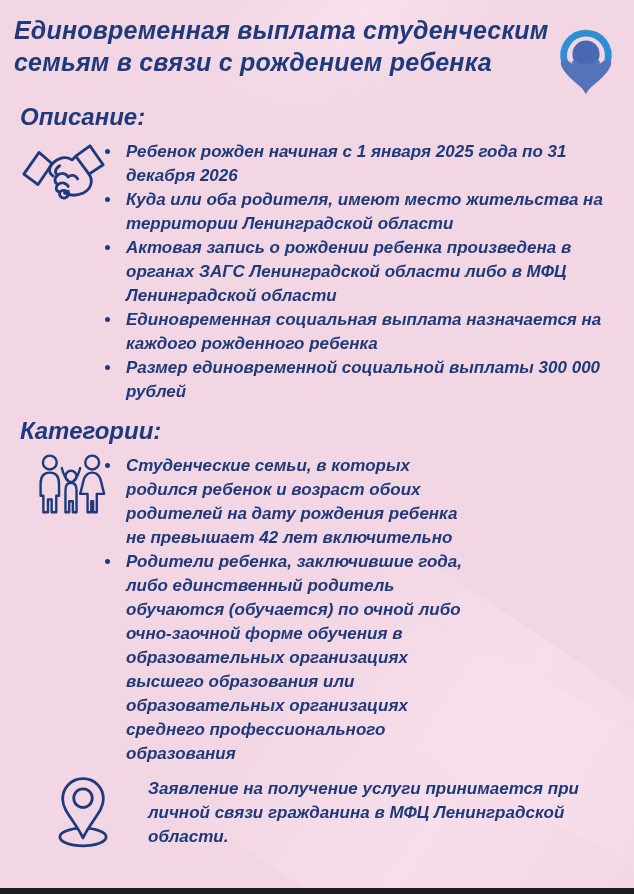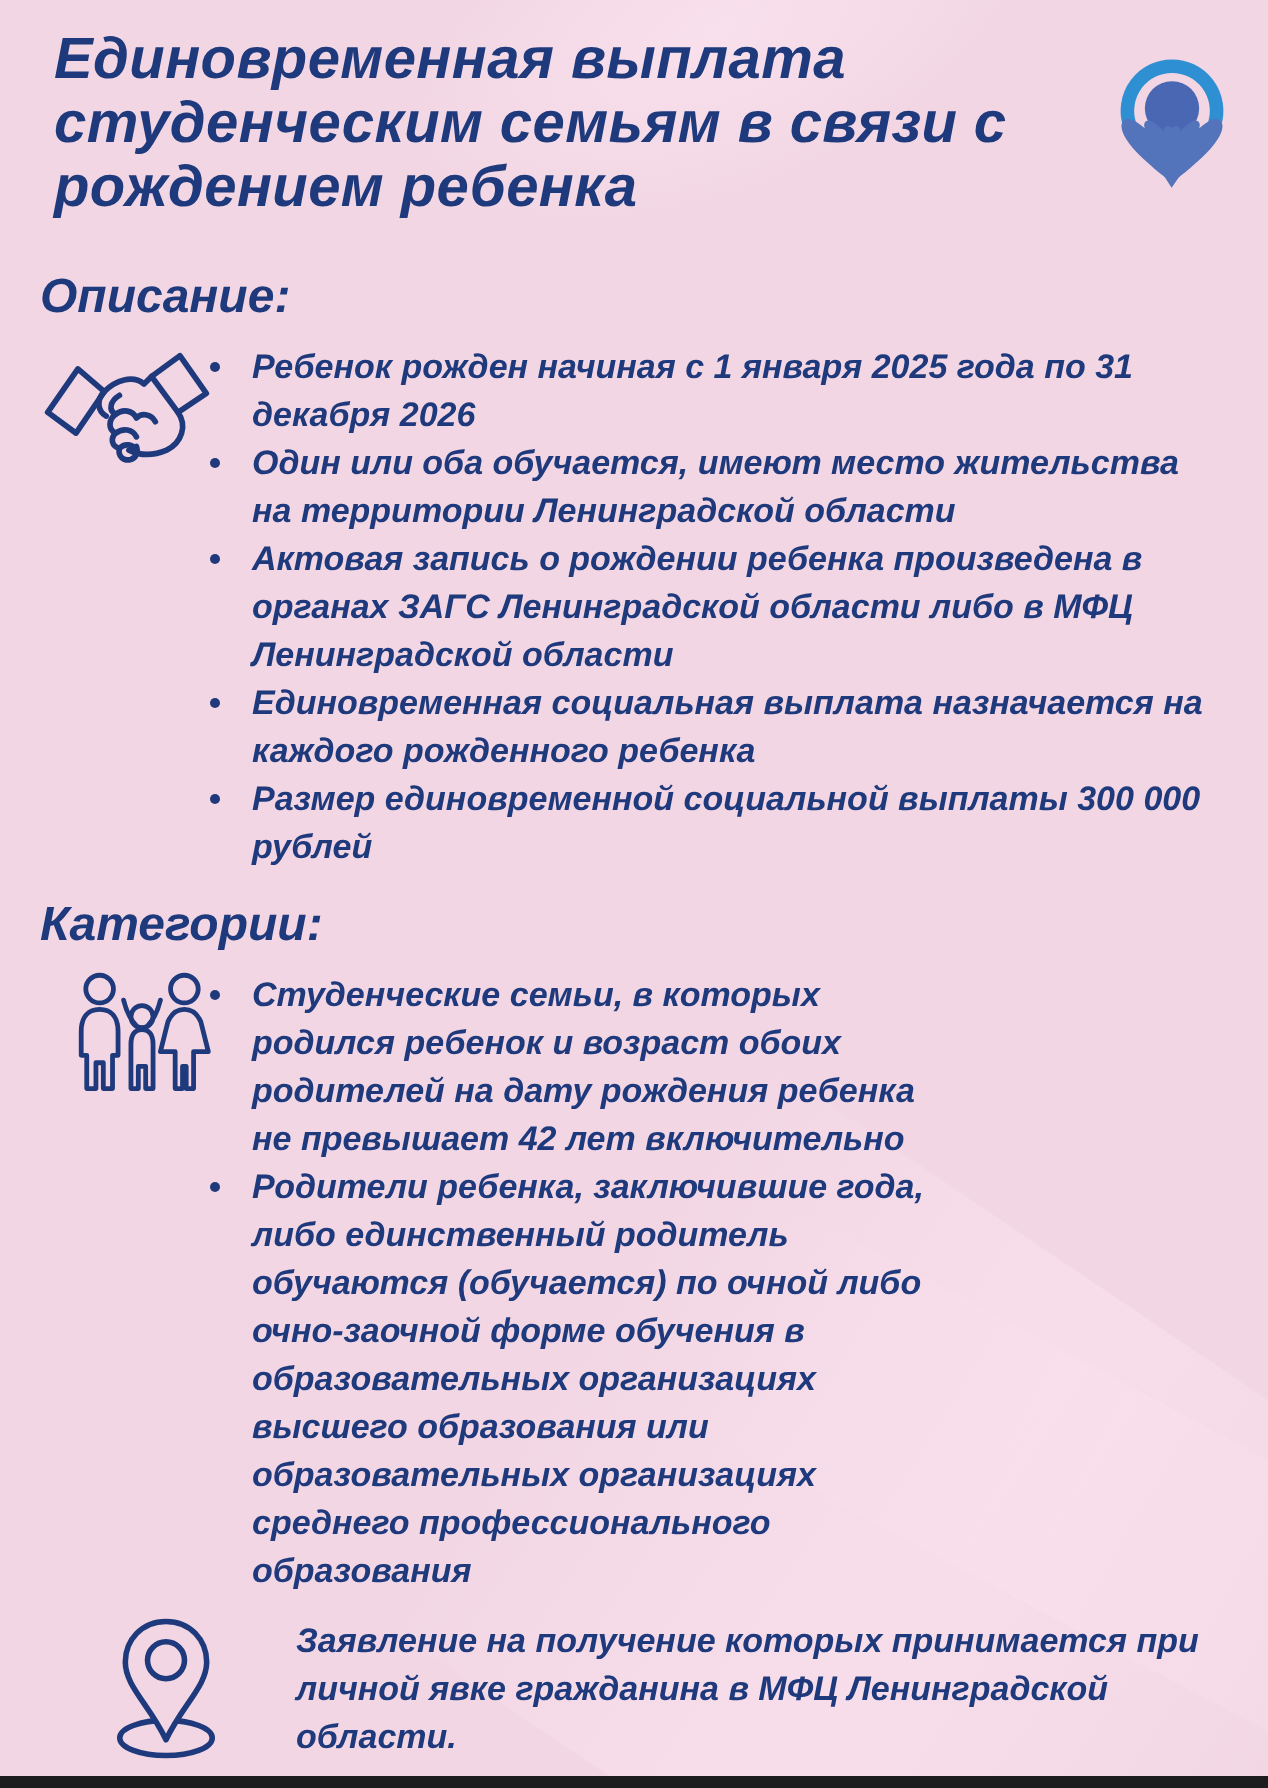--- a/index.html
+++ b/index.html
@@ -27,23 +27,23 @@
     transform:rotate(34deg);
   }
   .swirl-c{
     width:420px;height:120px;right:-120px;top:690px;
     background:linear-gradient(90deg, rgba(246,215,230,0) 0%, rgba(249,224,236,0.7) 50%, rgba(246,215,230,0) 100%);
     transform:rotate(28deg);
   }
 
   header{position:relative;z-index:2;}
   h1{
-    margin:14px 0 0 27px;
+    margin:14px 0 0 14px;
     width:545px;
-    font-size:29px;
+    font-size:25px;
     line-height:32px;
     letter-spacing:0.2px;
   }
   .logo{
     position:absolute;top:8px;right:16px;width:64px;height:74px;
   }
 
   section{position:relative;z-index:2;}
   h2{
     margin:0 0 0 20px;
@@ -122,21 +122,21 @@
             <path d="M41,28 C36,31 35,36 39,38 C35,41 35,46 39,48 C36,51 37,55 41,56 C40,60 43,63 47,62 C50,61 51,58 50,55"></path>
             <path d="M39,38 C43,35 48,36 50,40 C53,37 58,38 60,42"></path>
             <path d="M39,48 C43,45 48,46 50,50"></path>
             <path d="M41,56 C44,53 48,54 50,57"></path>
             <path d="M33,26 C29,30 29,36 34,39"></path>
           </g>
         </svg>
       </div>
       <ul class="bullets">
         <li>Ребенок рожден начиная с 1 января 2025 года по 31 декабря 2026</li>
-        <li>Один или оба обучается, имеют место жительства на территории Ленинградской области</li>
+        <li>Куда или оба родителя, имеют место жительства на территории Ленинградской области</li>
         <li>Актовая запись о рождении ребенка произведена в органах ЗАГС Ленинградской области либо в МФЦ Ленинградской области</li>
         <li>Единовременная социальная выплата назначается на каждого рожденного ребенка</li>
         <li>Размер единовременной социальной выплаты 300 000 рублей</li>
       </ul>
     </div>
   </section>
 
   <section class="sec-cat">
     <h2>Категории:</h2>
     <div class="row">
@@ -165,18 +165,18 @@
     <div class="row">
       <div class="icon-col where">
         <svg viewBox="0 0 80 84" width="74" height="78" aria-hidden="true">
           <g class="ln" stroke-width="3">
             <ellipse cx="40" cy="69" rx="25" ry="9.5"></ellipse>
             <path d="M40,6 C27,6 18,16 18,28 C18,41 31,51 40,70 C49,51 62,41 62,28 C62,16 53,6 40,6 Z" fill="#f2d6e3"></path>
             <circle cx="40" cy="27" r="10"></circle>
           </g>
         </svg>
       </div>
-      <p class="where-text">Заявление на получение которых принимается при личной явке гражданина в МФЦ Ленинградской области.</p>
+      <p class="where-text">Заявление на получение услуги принимается при личной связи гражданина в МФЦ Ленинградской области.</p>
     </div>
   </section>
 
   <div class="bottom-bar"></div>
 </div>
 
 </body></html>

